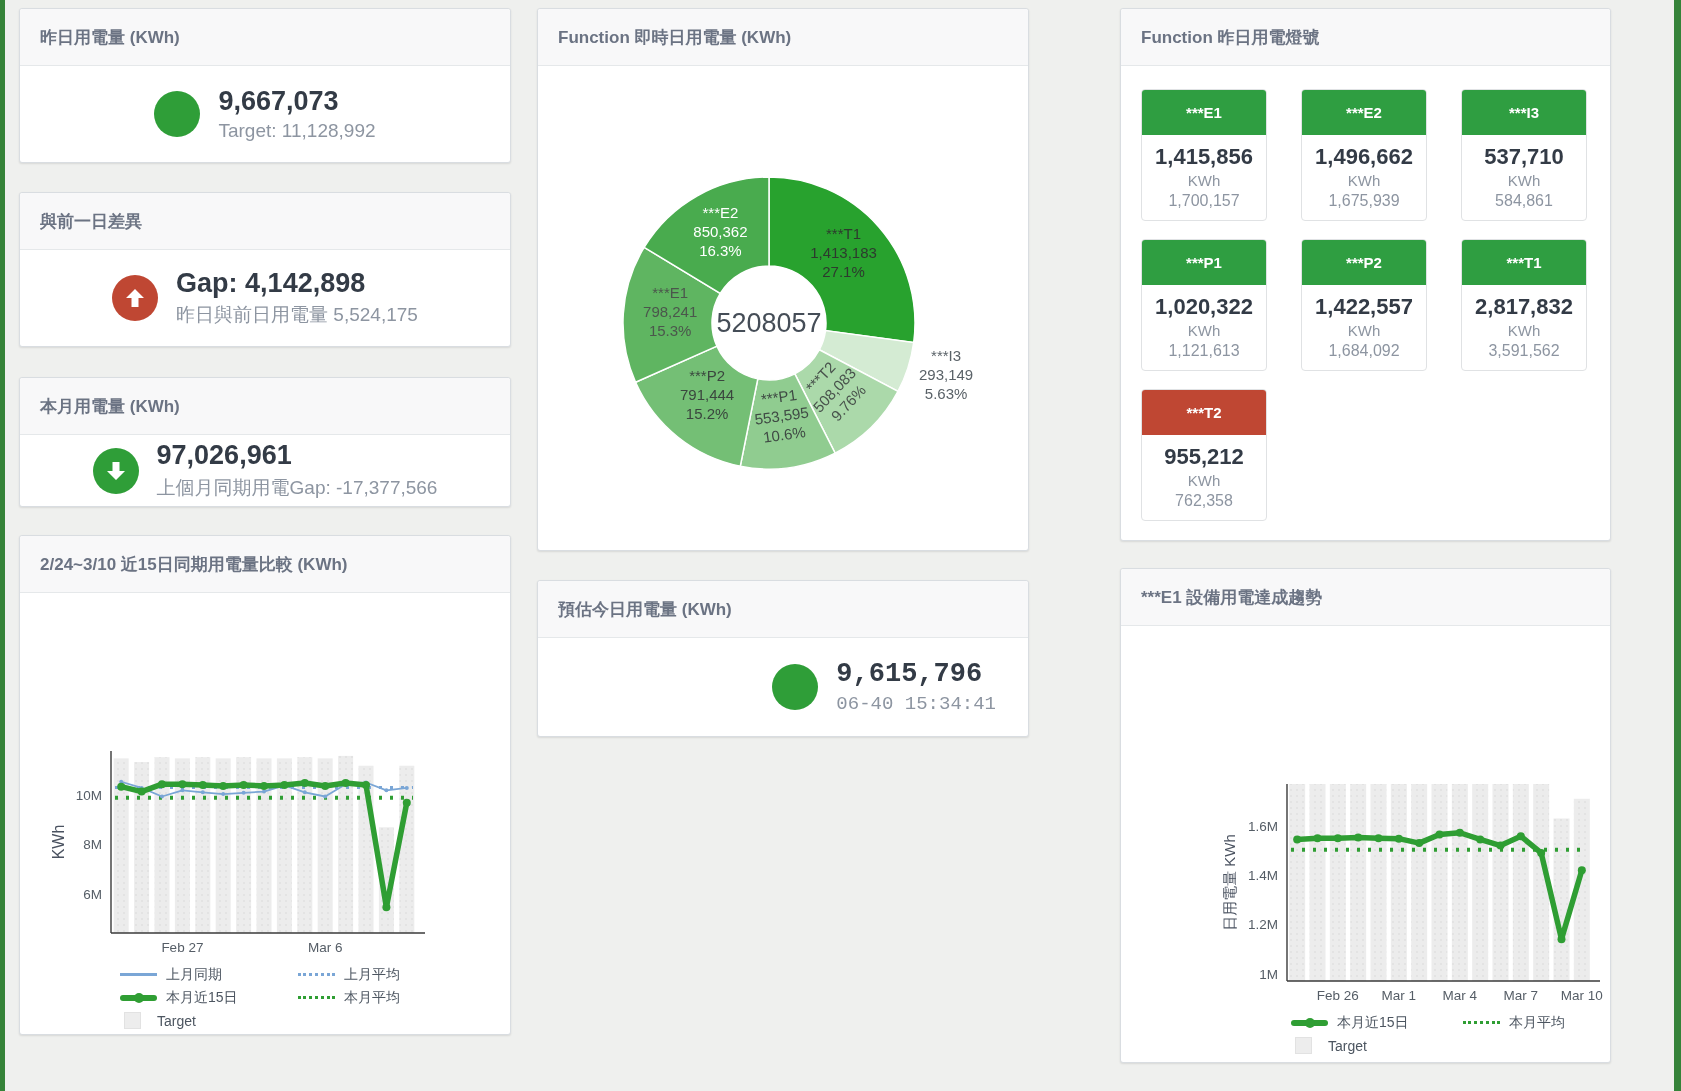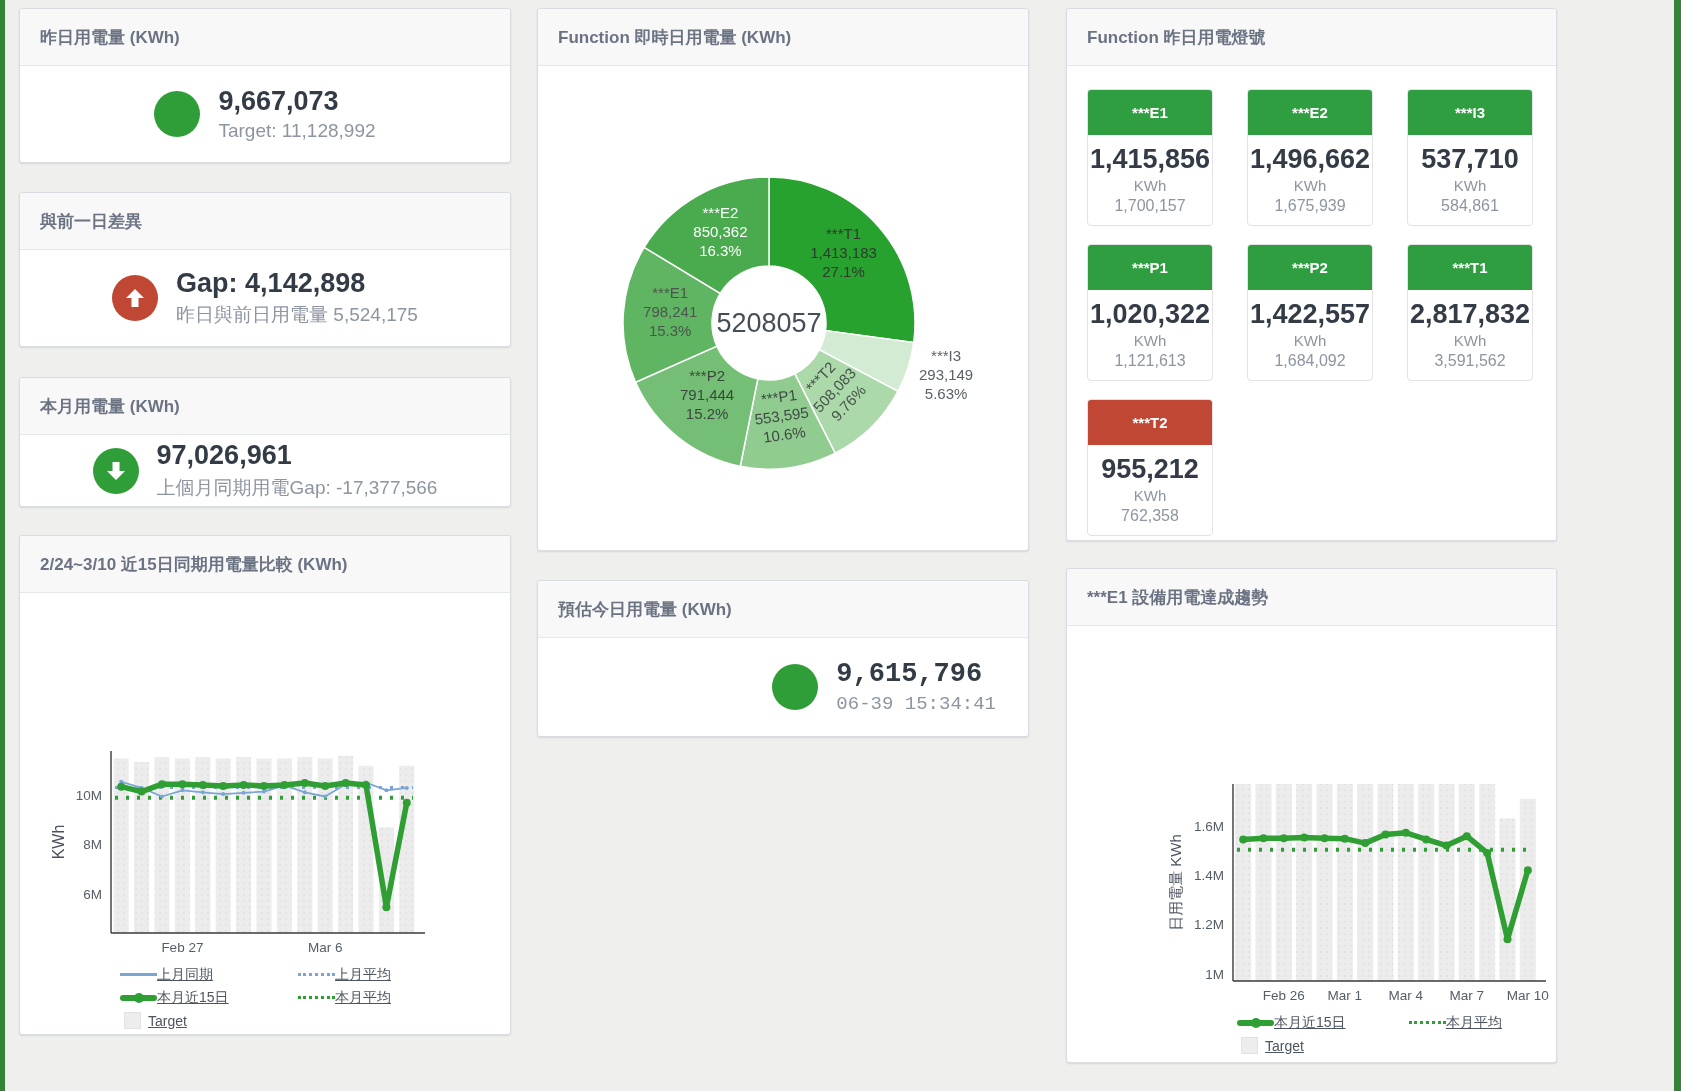--- a/index.html
+++ b/index.html
@@ -8,21 +8,21 @@
     background:#eff0ee;
     font-family:"Liberation Sans","DejaVu Sans",sans-serif;
     -webkit-font-smoothing:antialiased;
   }
   .edge{position:absolute;top:0;height:100%;background:#358339;}
   .edge-l{left:0;width:5px;}
   .edge-r{right:0;width:7px;}
   .col{position:absolute;top:8px;}
   #col1{left:19px;width:492px;}
   #col2{left:537px;width:492px;}
-  #col3{left:1066px;width:491px;}
+  #col3{left:1120px;width:491px;}
   .card{
     background:#fff;border:1px solid #d9dde1;border-radius:3px;
     box-shadow:0 1px 2px rgba(0,0,0,.10);
     position:relative;box-sizing:border-box;
   }
   .card-h{
     background:#f8f8f9;border-bottom:1px solid #e5e8ea;
     padding:0 20px;height:56px;display:flex;align-items:center;
     font-weight:bold;font-size:17px;color:#6b7383;
     border-radius:3px 3px 0 0;
@@ -36,27 +36,27 @@
   .circ.green{background:#2f9e38;}
   .circ.red{background:#bf4733;}
   .stat-v{font-size:27px;font-weight:bold;color:#333b46;line-height:1.15;}
   .stat-s{font-size:19px;color:#8d95a1;margin-top:3px;}
   
   .lights{display:grid;grid-template-columns:repeat(3,126px);column-gap:34px;row-gap:18px;padding:23px 20px;}
   .tile{border:1px solid #e0e2e4;border-radius:4px;overflow:hidden;background:#fff;text-align:center;}
   .tile-h{color:#fff;font-weight:bold;font-size:15px;padding:14px 0;}
   .tile-h.green{background:#2f9e41;}
   .tile-h.red{background:#bf4733;}
-  .tile-v{font-size:27px;font-weight:bold;color:#333b46;margin-top:9px;}
+  .tile-v{font-size:22px;font-weight:bold;color:#333b46;margin-top:9px;}
   .tile-u{font-size:15px;color:#8d95a1;margin-top:2px;}
   .tile-t{font-size:16px;color:#8d95a1;margin:3px 0 10px;}
   
   .legend{position:absolute;font-size:14px;color:#4c5560;}
   .lg-row{display:flex;align-items:center;height:23px;}
-  .lg-item{display:inline-flex;align-items:center;text-decoration:underline;}
+  .lg-item{display:inline-flex;align-items:center;gap:9px;}
   .sw{display:inline-block;position:relative;}
   .sw-line{width:37px;height:3px;}
   .sw-dash{width:37px;height:0;border-top:3px dotted currentColor;}
   .sw-thick{width:37px;height:6px;border-radius:3px;}
   .sw-thick::after{content:"";position:absolute;left:14px;top:-2px;width:10px;height:10px;border-radius:50%;background:inherit;}
   .sw-box{width:15px;height:15px;background:#ededed;border:1px solid #e2e2e2;margin-left:4px;margin-right:7px;}
   svg text{font-family:"Liberation Sans","DejaVu Sans",sans-serif;}
 </style>
 </head>
 <body>
@@ -251,21 +251,21 @@
 
   <div class="card" style="height:157px">
     <div class="card-h">
         <span>預估今日用電量 (KWh)</span>
       </div>
     <div class="card-b">
       <div class="stat right">
         <span class="circ green"></span>
         <div>
           <div class="stat-v">9,615,796</div>
-          <div class="stat-s" style="text-align:right">06-39 15:34:41</div>
+          <div class="stat-s" style="text-align:right">06-40 15:34:41</div>
         </div>
       </div>
     </div>
   </div>
 
 </div>
 
 <div class="col" id="col3">
 
   <div class="card" style="height:533px;margin-bottom:27px">

